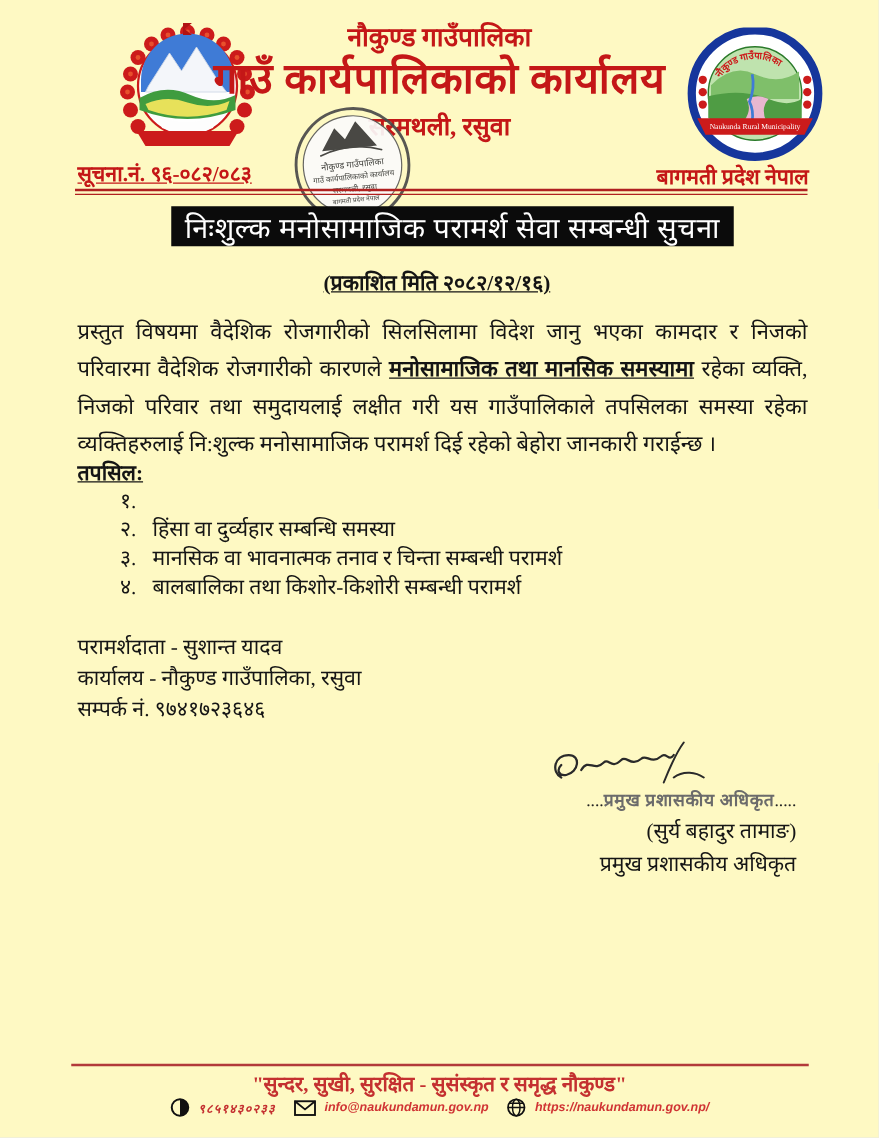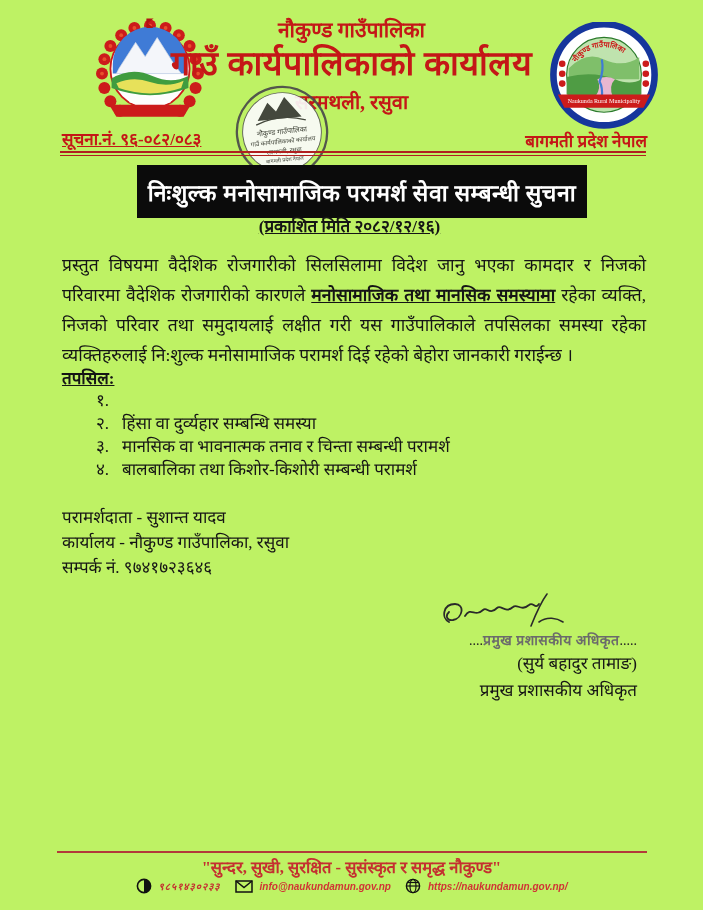--- a/index.html
+++ b/index.html
@@ -1,38 +1,38 @@
 <!DOCTYPE html>
 <html><head>
 <meta charset="utf-8">
 <style>
   * { margin:0; padding:0; box-sizing:border-box; }
   html,body { background:#e8e8e8; }
   .page {
     position:relative; width:703px; height:910px; margin:0 auto;
-    background:#bef264; overflow:hidden;
+    background:#fef9c3; overflow:hidden;
     font-family:"Liberation Serif","DejaVu Serif",serif;
     color:#151515;
   }
   
   .hdr-center { position:absolute; left:120px; right:120px; top:18px; text-align:center; }
   .muni-name   { color:#c41717; font-weight:bold; font-size:21px; line-height:1.2; }
   .office-name { color:#c41717; font-weight:bold; font-size:34px; line-height:1.25; letter-spacing:.5px; }
   .addr-name   { color:#c41717; font-weight:bold; font-size:20px; line-height:1.2; margin-top:4px; }
   .logo-left  { position:absolute; left:90px;  top:16px; width:120px; height:120px; }
   .logo-right { position:absolute; right:44px; top:22px; width:110px; height:110px; }
   .seal { position:absolute; left:232px; top:84px; width:100px; height:96px; opacity:.92; transform:rotate(-6deg); }
   .notice-no { position:absolute; left:62px; top:127px; color:#c41717; font-weight:bold; font-size:17px;
                text-decoration:underline; }
   .province  { position:absolute; right:56px; top:129px; color:#c41717; font-weight:bold; font-size:17px; }
   .dbl-line  { position:absolute; left:60px; right:57px; top:151px; height:5px;
                border-top:2.5px solid #b02020; border-bottom:1.5px solid #b02020; }
   
-  .title-bar { position:absolute; left:137px; top:165px; width:450px; height:53px;
-               background:#0b0b0b; color:#ffffff; font-weight:bold; font-size:23px;
+  .title-bar { position:absolute; left:137px; top:165px; width:450px; height:32px;
+               background:#0b0b0b; color:#ffffff; font-weight:normal; font-size:23px;
                display:flex; align-items:center; justify-content:center; letter-spacing:.5px; }
   .pub-date  { position:absolute; left:16px; right:20px; top:214px; text-align:center;
                font-weight:bold; font-size:17px; text-decoration:underline; }
   
   .body-par { position:absolute; left:62px; right:57px; top:250px;
               font-size:17.5px; line-height:1.72; text-align:justify; }
   .bold-ul { font-weight:bold; text-decoration:underline; }
   .details-head { position:absolute; left:62px; top:366px; font-size:17px; font-weight:bold; text-decoration:underline; }
   .details-list { position:absolute; left:96px; top:389px; font-size:17px; }
   .details-list .row { display:flex; line-height:23px; margin-bottom:0; }

